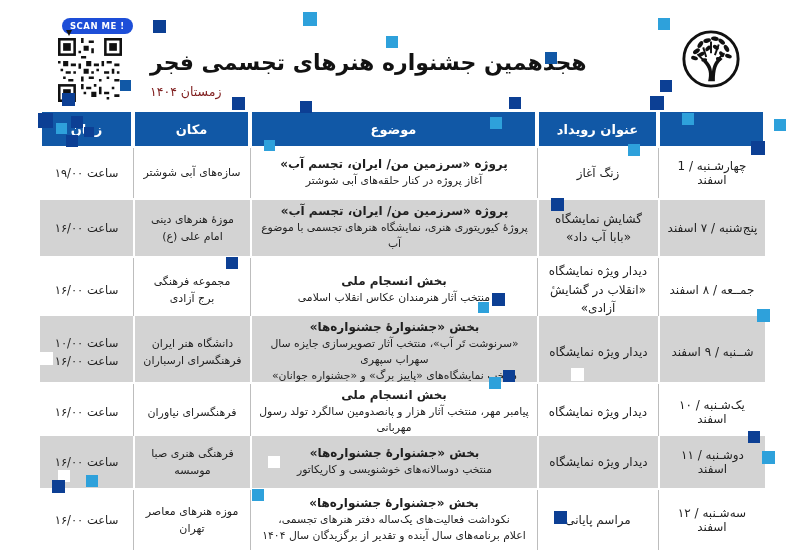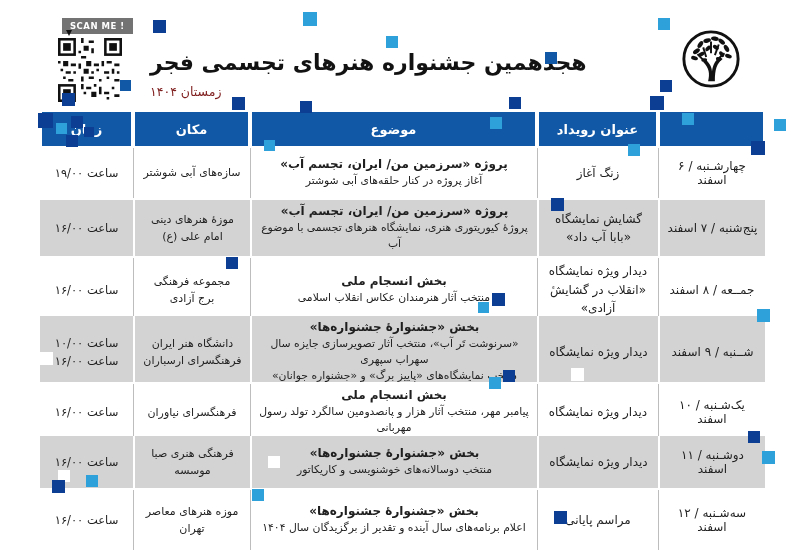--- a/index.html
+++ b/index.html
@@ -8,23 +8,23 @@
 
   
   .sq { position:absolute; }
   .sq.d { background:#0c3f94; }
   .sq.m { background:#1158a6; }
   .sq.l { background:#2ea1db; }
   .sq.w { background:#ffffff; }
 
   
   .qr-wrap { position:absolute; left:58px; top:14px; width:78px; direction:ltr; }
-  .qr-badge { position:relative; display:inline-block; background:#737373; color:#fff;
+  .qr-badge { position:relative; display:inline-block; background:#1d4ed8; color:#fff;
               font-size:8.5px; font-weight:bold; letter-spacing:.5px;
-              padding:3px 8px; border-radius:0; margin-left:4px; }
+              padding:3px 8px; border-radius:8px; margin-left:4px; }
   .qr-badge:after { content:""; position:absolute; left:4px; bottom:-5px;
               border:3px solid transparent; border-top:6px solid #111; }
   .qr-box { margin-top:4px; width:64px; height:64px; background:#fff; }
 
   
   .title-wrap { position:absolute; left:150px; top:38px; width:540px; text-align:left;margin-top:12px; }
   .page-title { font-size:22px; font-weight:800; color:#121212; }
   .page-subtitle { margin-top:9px; font-size:12.5px; color:#7f1d1d; }
 
   .logo-wrap { position:absolute; left:auto; right:58px; top:28px; width:62px; height:62px; }
@@ -115,21 +115,21 @@
     <div class="grid">
       <div class="hcell"></div>
       <div class="hcell">عنوان رویداد</div>
       <div class="hcell">موضوع</div>
       <div class="hcell">مکان</div>
       <div class="hcell">زمان</div>
     </div>
 
     <div class="grid row white" style="height:50px">
       <div class="cell c-date">
-          <span>چهارشـنبه / ۶ اسفند</span>
+          <span>چهارشـنبه / 1 اسفند</span>
         </div>
       <div class="cell c-event">
           <span>زنگ آغاز</span>
         </div>
       <div class="cell c-subject">
         <span class="t">پروژه «سرزمین من/ ایران، تجسم آب»</span>
         <span class="s">آغاز پروژه در کنار حلقه‌های آبی شوشتر</span>
       </div>
       <div class="cell c-loc">
           <span>سازه‌های آبی شوشتر</span>
@@ -244,20 +244,21 @@
 
     <div class="grid row white" style="height:60px">
       <div class="cell c-date">
           <span>سه‌شـنبه / ۱۲ اسفند</span>
         </div>
       <div class="cell c-event">
           <span>مراسم پایانی</span>
         </div>
       <div class="cell c-subject">
         <span class="t">بخش «جشنوارهٔ جشنواره‌ها»</span>
+        <span class="s">نکوداشت فعالیت‌های یک‌ساله دفتر هنرهای تجسمی،</span>
         <span class="s">اعلام برنامه‌های سال آینده و تقدیر از برگزیدگان سال ۱۴۰۴</span>
       </div>
       <div class="cell c-loc">
           <span>موزه هنرهای معاصر تهران</span>
         </div>
       <div class="cell c-time">
           <span>ساعت ۱۶/۰۰</span>
         </div>
     </div>
 

